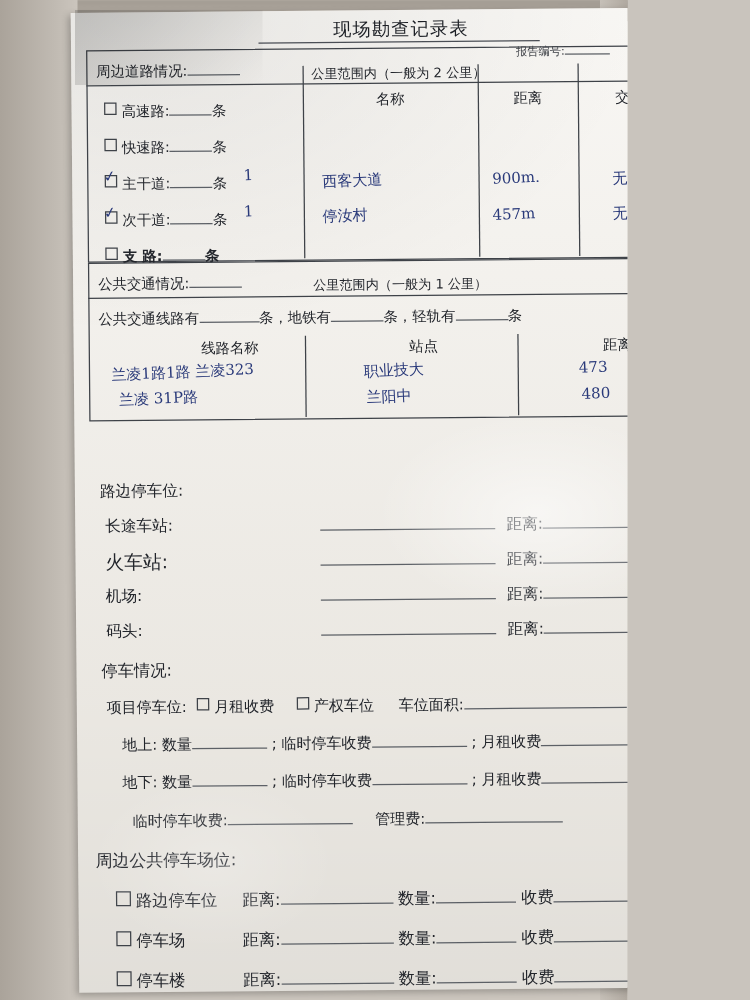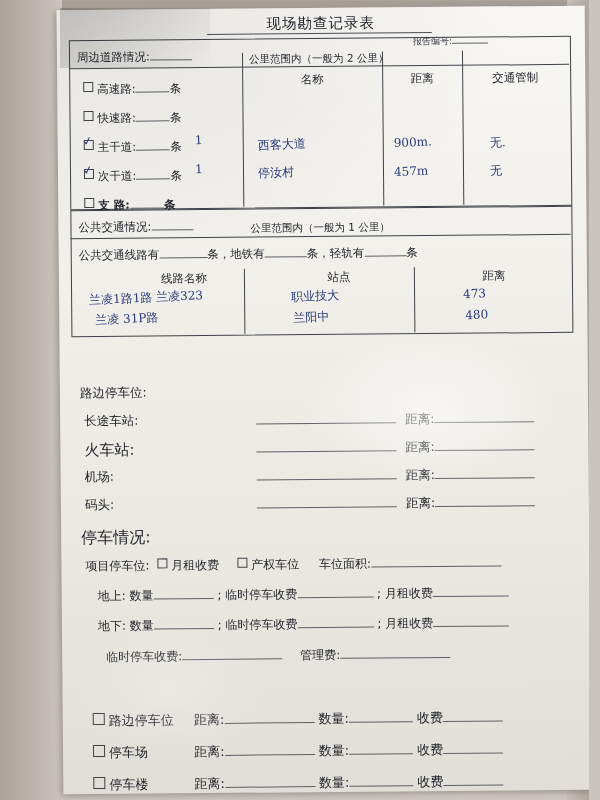--- a/index.html
+++ b/index.html
@@ -10,21 +10,21 @@
     width: 600px;
     height: 800px;
     overflow: hidden;
     background: #c9c4bd;
     font-family: "DejaVu Sans", sans-serif;
   }
 
   
   #photo {
     position: relative;
-    width: 589px;
+    width: 502px;
     height: 800px;
     background:
       linear-gradient(180deg, #b9b3ab 0%, #c2bcb4 4%, #cdc7bf 8%, #d3cdc5 12%, #ccc6be 100%);
     overflow: hidden;
   }
   
   #photo .desk-top {
     position: absolute;
     left: 0; top: 0; width: 600px; height: 34px;
     background: linear-gradient(180deg, #a39c93, #b5aea5 60%, #c7c1b9);
@@ -254,21 +254,21 @@
       <div class="lbl" style="left:345px; top:431px; font-size:12.5px;"><span>距离:</span><span class="u" style="width:100px"></span></div>
 
       <div class="lbl" style="left:24px; top:459px; font-size:12.5px;">机场:</div>
       <div class="lbl" style="left:196px; top:459px;"><span class="u" style="width:140px"></span></div>
       <div class="lbl" style="left:345px; top:459px; font-size:12.5px;"><span>距离:</span><span class="u" style="width:100px"></span></div>
 
       <div class="lbl" style="left:24px; top:487px; font-size:12.5px;">码头:</div>
       <div class="lbl" style="left:196px; top:487px;"><span class="u" style="width:140px"></span></div>
       <div class="lbl" style="left:345px; top:487px; font-size:12.5px;"><span>距离:</span><span class="u" style="width:100px"></span></div>
 
-      <div class="lbl" style="left:20px; top:518px; font-size:16px;">停车情况:</div>
+      <div class="lbl" style="left:20px; top:518px; font-size:13px;">停车情况:</div>
 
       <div class="lbl" style="left:24px; top:547px; font-size:12px;">
         <span>项目停车位:</span>
         <span class="chk" style="margin-left:4px"></span><span>月租收费</span>
         <span class="chk" style="margin-left:14px"></span><span>产权车位</span>
         <span style="margin-left:16px">车位面积:</span><span class="u" style="width:130px"></span>
       </div>
 
       <div class="lbl" style="left:36px; top:577px; font-size:12px;">
         <span>地上:</span>
@@ -282,20 +282,21 @@
         <span>数量</span><span class="u" style="width:60px"></span>
         <span>; 临时停车收费</span><span class="u" style="width:76px"></span>
         <span>; 月租收费</span><span class="u" style="width:76px"></span>
       </div>
 
       <div class="lbl" style="left:44px; top:638px; font-size:12px;">
         <span>临时停车收费:</span><span class="u" style="width:100px"></span>
         <span style="margin-left:14px">管理费:</span><span class="u" style="width:110px"></span>
       </div>
 
+      <div class="lbl" style="left:14px; top:670px; font-size:13.5px;">周边公共停车场位:</div>
 
       <div class="lbl" style="left:30px; top:702px; font-size:13px;">
         <span class="chk" style="width:10px;height:10px;vertical-align:0px"></span><span>路边停车位</span>
         <span style="margin-left:16px">距离:</span><span class="u" style="width:90px"></span>
         <span>数量:</span><span class="u" style="width:64px"></span>
         <span>收费</span><span class="u" style="width:60px"></span>
       </div>
 
       <div class="lbl" style="left:30px; top:734px; font-size:13px;">
         <span class="chk" style="width:10px;height:10px;vertical-align:0px"></span><span>停车场</span>

